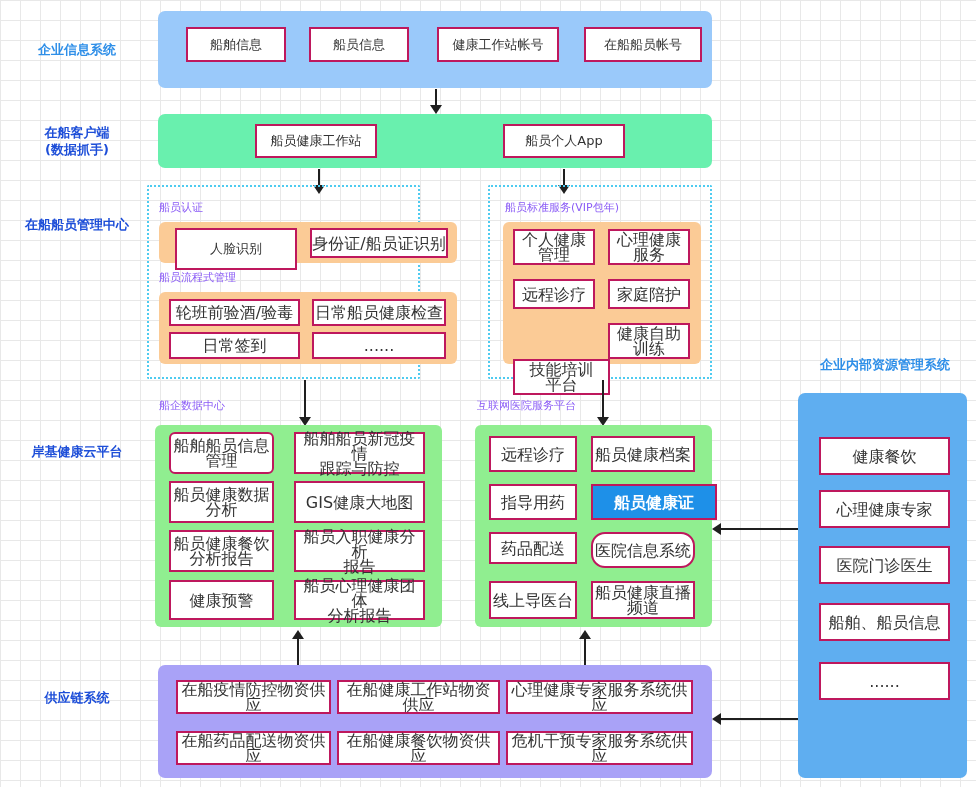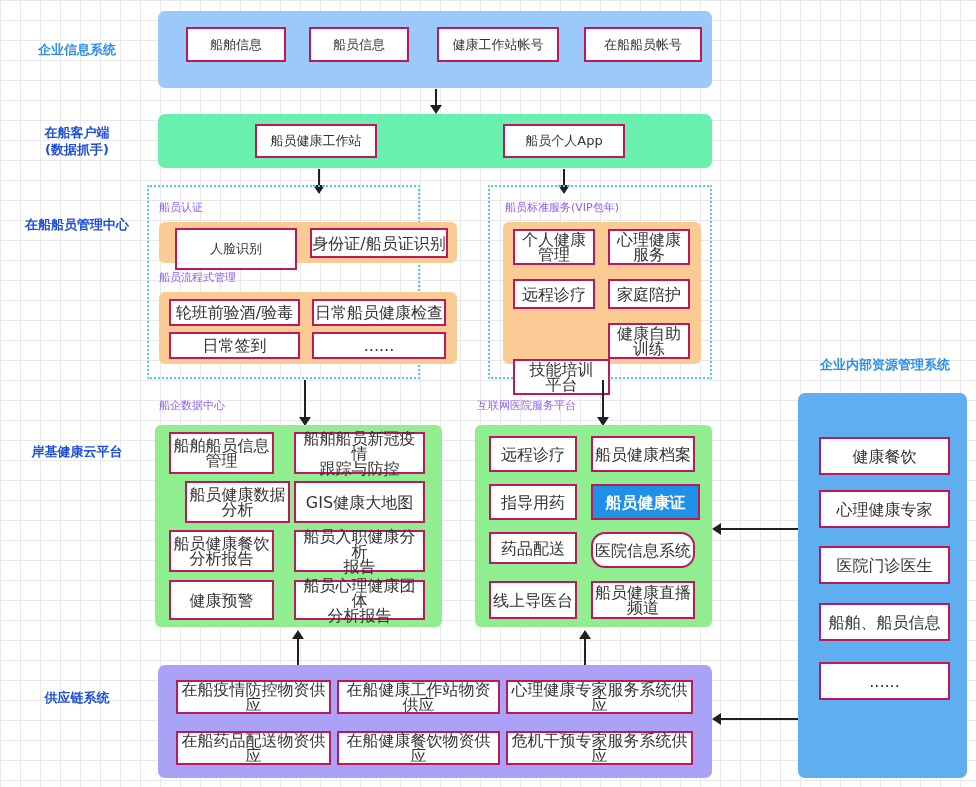--- a/index.html
+++ b/index.html
@@ -167,41 +167,41 @@
     <div class="shaft" style="height:37px;"></div>
     <div class="head" style="top:37px;"></div>
   </div>
   <div class="arrow down" style="left:597px;top:380px;width:12px;height:46px;">
     <div class="shaft" style="height:37px;"></div>
     <div class="head" style="top:37px;"></div>
   </div>
 
   <div class="grouptitle" style="left:159px;top:398px;">船企数据中心</div>
   <div class="panel panel-green" style="left:155px;top:425px;width:287px;height:202px;"></div>
-  <div class="node small" style="left:169px;top:432px;width:105px;height:42px;">船舶船员信息
+  <div class="node small" style="left:169px;top:432px;width:105px;height:42px;border-radius:6px;">船舶船员信息
 管理</div>
   <div class="node small" style="left:294px;top:432px;width:131px;height:42px;">船舶船员新冠疫情
 跟踪与防控</div>
-  <div class="node small" style="left:169px;top:481px;width:105px;height:42px;margin-left:16px;">船员健康数据
+  <div class="node small" style="left:169px;top:481px;width:105px;height:42px;">船员健康数据
 分析</div>
   <div class="node small" style="left:294px;top:481px;width:131px;height:42px;">GIS健康大地图</div>
   <div class="node small" style="left:169px;top:530px;width:105px;height:42px;">船员健康餐饮
 分析报告</div>
   <div class="node small" style="left:294px;top:530px;width:131px;height:42px;">船员入职健康分析
 报告</div>
   <div class="node small" style="left:169px;top:580px;width:105px;height:40px;">健康预警</div>
   <div class="node small" style="left:294px;top:580px;width:131px;height:40px;">船员心理健康团体
 分析报告</div>
 
   <div class="grouptitle" style="left:477px;top:398px;">互联网医院服务平台</div>
   <div class="panel panel-green" style="left:475px;top:425px;width:237px;height:202px;"></div>
   <div class="node small" style="left:489px;top:436px;width:88px;height:36px;">远程诊疗</div>
   <div class="node small" style="left:591px;top:436px;width:104px;height:36px;">船员健康档案</div>
   <div class="node small" style="left:489px;top:484px;width:88px;height:36px;">指导用药</div>
-  <div class="node small highlight" style="left:591px;top:484px;width:109px;height:36px;">船员健康证</div>
+  <div class="node small highlight" style="left:591px;top:484px;width:126px;height:36px;">船员健康证</div>
   <div class="node small" style="left:489px;top:532px;width:88px;height:32px;">药品配送</div>
   <div class="node small" style="left:591px;top:532px;width:104px;height:36px;border-radius:14px;">医院信息系统</div>
   <div class="node small" style="left:591px;top:581px;width:104px;height:38px;">船员健康直播
 频道</div>
   <div class="node small" style="left:489px;top:581px;width:88px;height:38px;">线上导医台</div>
 
   <div class="arrow up" style="left:292px;top:630px;width:12px;height:39px;">
     <div class="shaft" style="height:30px;"></div>
     <div class="head" style="top:0;"></div>
   </div>

